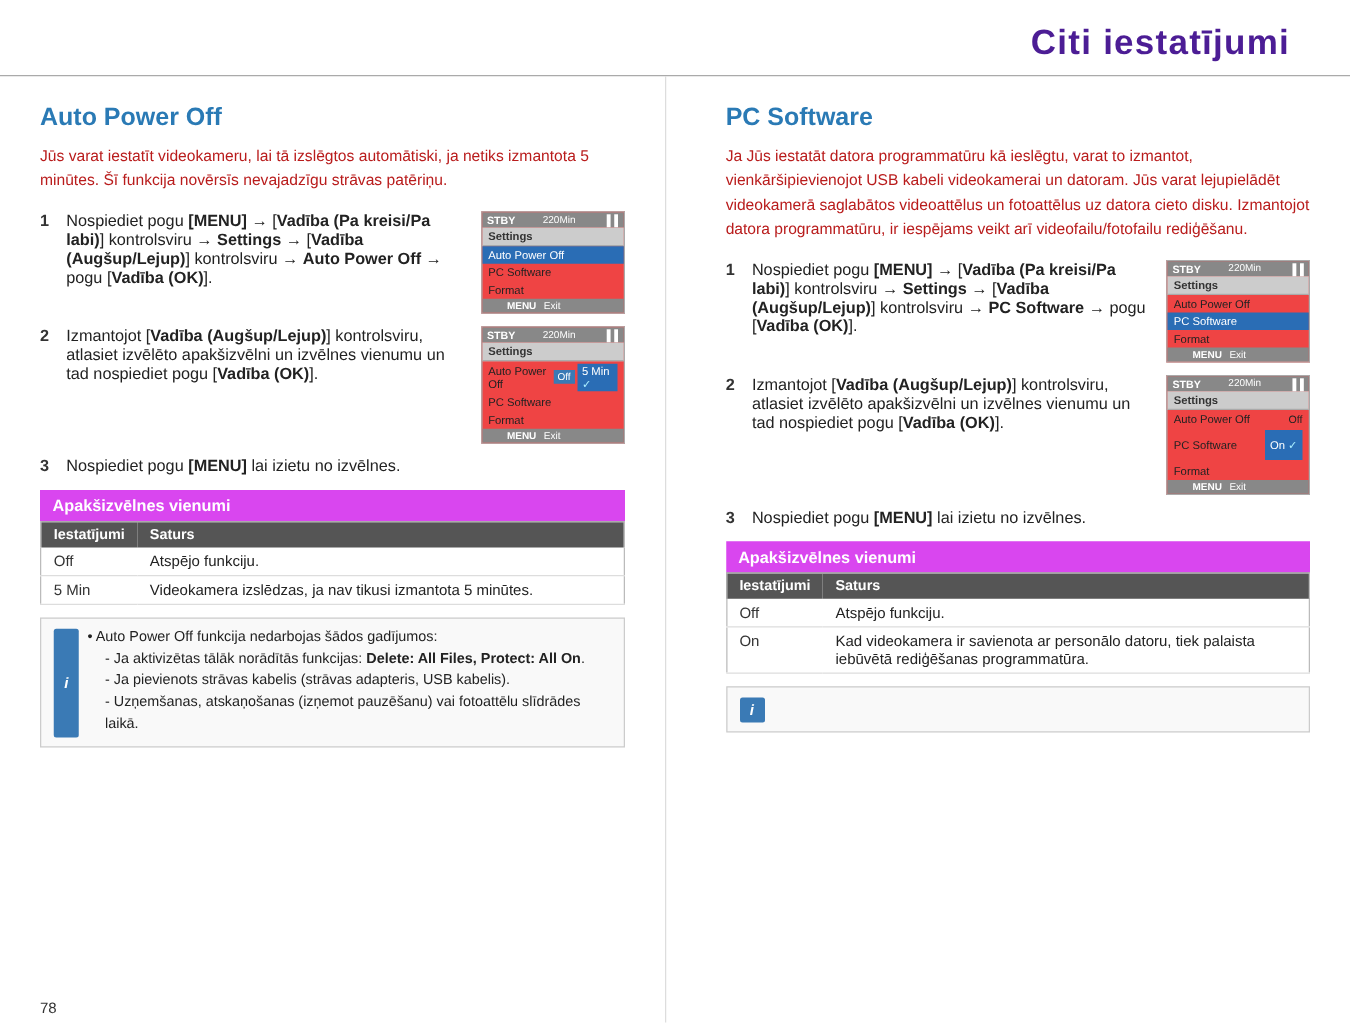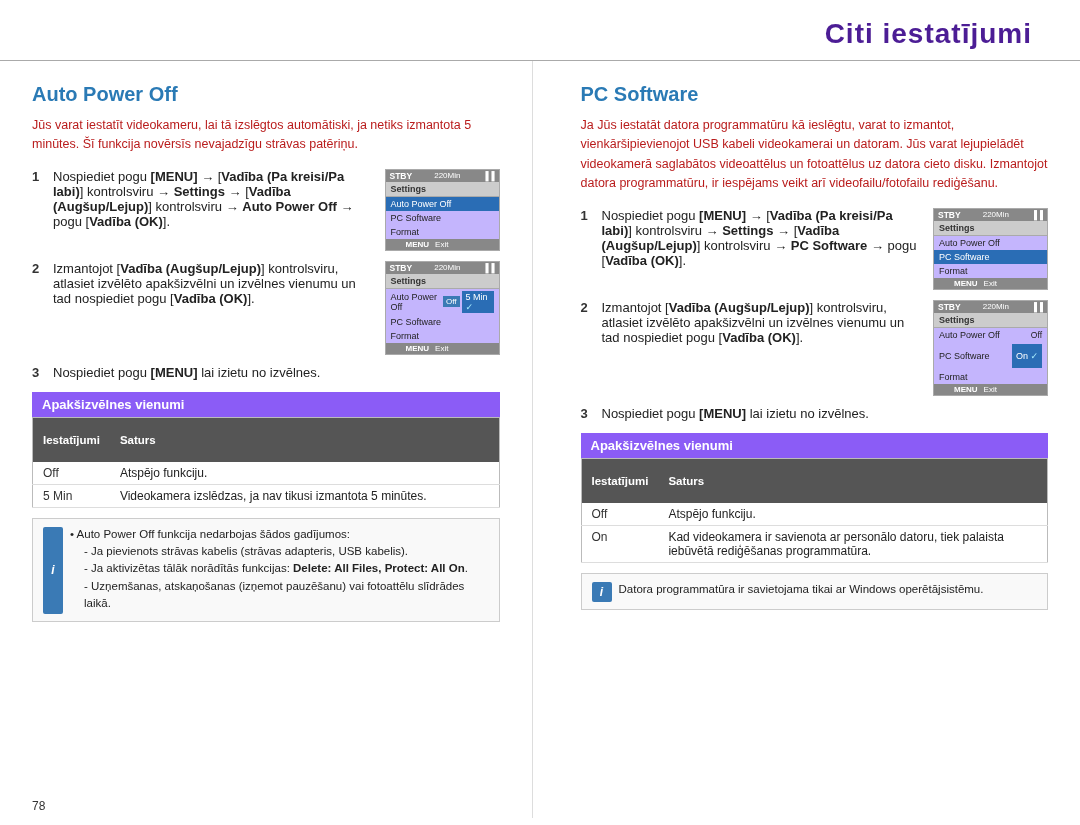--- a/index.html
+++ b/index.html
@@ -85,21 +85,21 @@
       gap: 8px;
       align-items: flex-start;
     }
     .step-text-part { flex: 1; }
 
     
     .cam-screen {
       width: 115px;
       min-width: 115px;
       border: 1px solid #aaa;
-      background: #c4b5fd;
+      background: #ef4444;
       font-size: 9px;
       font-family: Arial, sans-serif;
     }
     .cam-top-bar {
       background: #888;
       color: #fff;
       display: flex;
       justify-content: space-between;
       align-items: center;
       padding: 1px 4px;
@@ -132,39 +132,39 @@
       color: #fff;
       padding: 1px 20px;
       font-size: 8px;
       display: flex;
       gap: 6px;
     }
     .cam-bottom-bar .menu-label { font-weight: bold; }
 
     
     .submenu-title {
-      background: #8b5cf6;
+      background: #d946ef;
       color: #fff;
       font-size: 13px;
       font-weight: bold;
       padding: 5px 10px;
       margin-top: 12px;
       margin-bottom: 0;
     }
 
     .submenu-table {
       width: 100%;
       border-collapse: collapse;
       border: 1px solid #bbb;
       font-size: 12px;
     }
     .submenu-table thead tr th {
       background: #555;
       color: #fff;
-      padding: 16px 10px;
+      padding: 4px 10px;
       text-align: left;
       font-weight: bold;
       font-size: 11.5px;
     }
     .submenu-table tbody tr td {
       padding: 4px 10px;
       border-bottom: 1px solid #ddd;
       vertical-align: top;
       font-size: 12px;
     }
@@ -320,22 +320,22 @@
       </tbody>
     </table>
 
     <div class="note-box">
       <div class="note-icon">
           <i>i</i>
         </div>
       <div class="note-content">
         <ul>
           <li>Auto Power Off funkcija nedarbojas šādos gadījumos:
+            <span class="dash-item">Ja aktivizētas tālāk norādītās funkcijas: <b>Delete: All Files, Protect: All On</b>.</span>
             <span class="dash-item">Ja pievienots strāvas kabelis (strāvas adapteris, USB kabelis).</span>
-            <span class="dash-item">Ja aktivizētas tālāk norādītās funkcijas: <b>Delete: All Files, Protect: All On</b>.</span>
             <span class="dash-item">Uzņemšanas, atskaņošanas (izņemot pauzēšanu) vai fotoattēlu slīdrādes laikā.</span>
           </li>
         </ul>
       </div>
     </div>
   </div>
 
   <div class="right-col">
     <h2 class="section-title">PC Software</h2>
     <p class="intro-text">Ja Jūs iestatāt datora programmatūru kā ieslēgtu, varat to izmantot, vienkāršipievienojot USB kabeli videokamerai un datoram. Jūs varat lejupielādēt videokamerā saglabātos videoattēlus un fotoattēlus uz datora cieto disku. Izmantojot datora programmatūru, ir iespējams veikt arī videofailu/fotofailu rediģēšanu.</p>
@@ -422,20 +422,17 @@
           <td>On</td>
           <td>Kad videokamera ir savienota ar personālo datoru, tiek palaista iebūvētā rediģēšanas programmatūra.</td>
         </tr>
       </tbody>
     </table>
 
     <div class="note-box">
       <div class="note-icon">
           <i>i</i>
         </div>
-      <div class="note-content">
-        <span>Datora programmatūra ir savietojama tikai ar Windows operētājsistēmu.</span>
-      </div>
     </div>
   </div>
 </div>
 
 <div class="page-num">78</div>
 
 </body></html>

